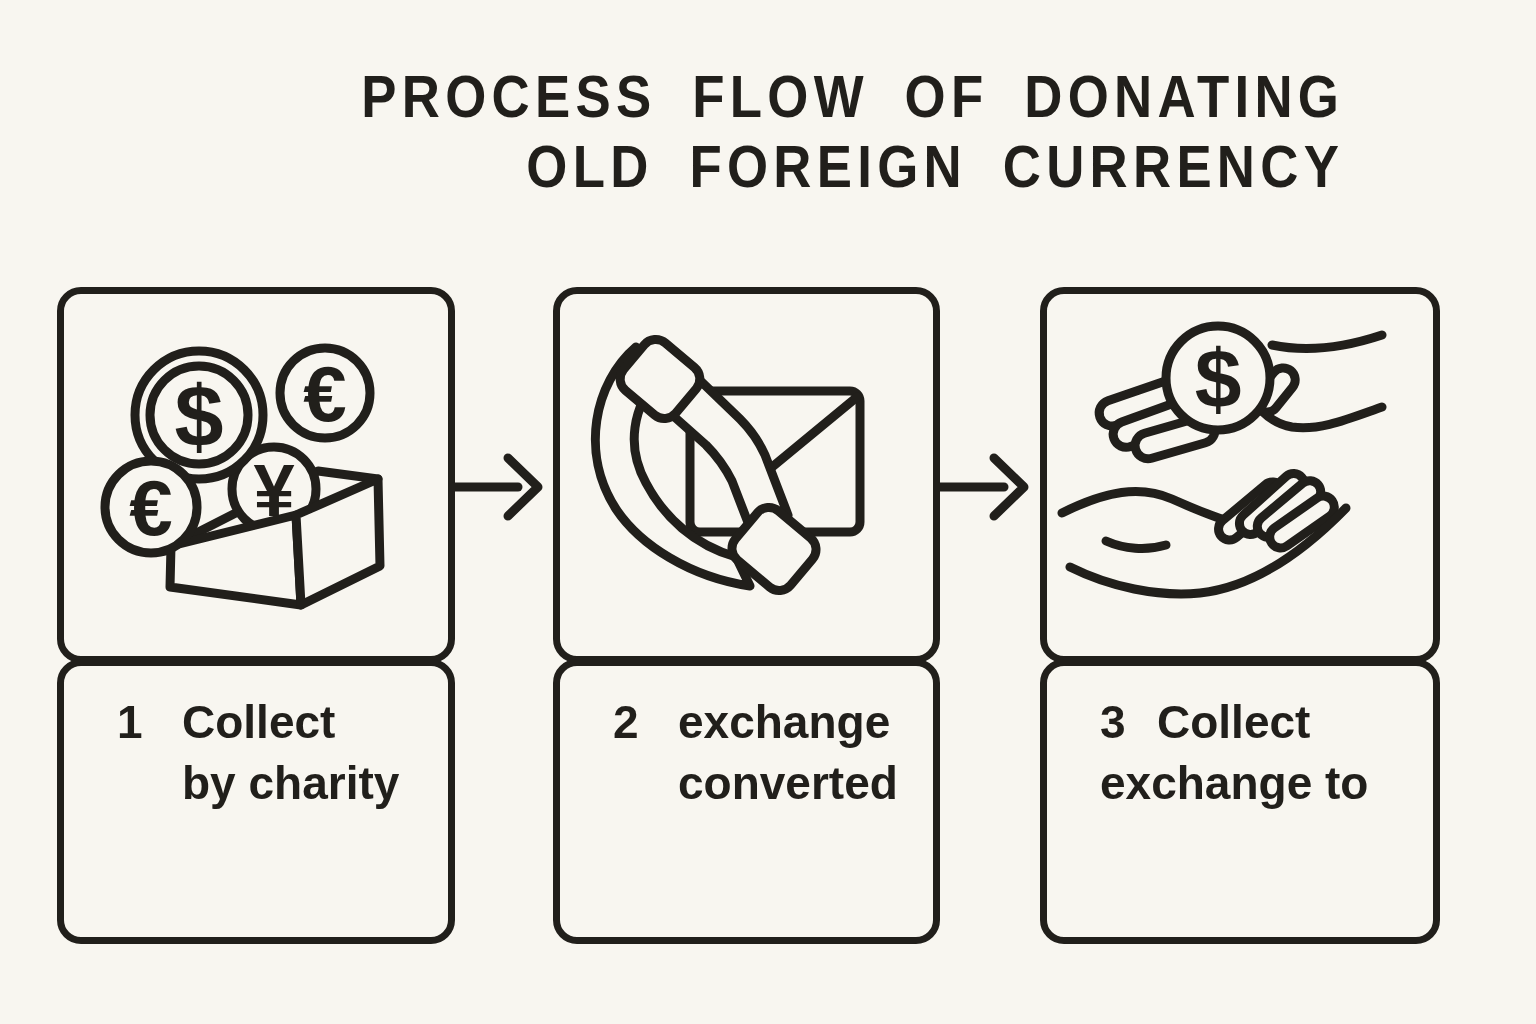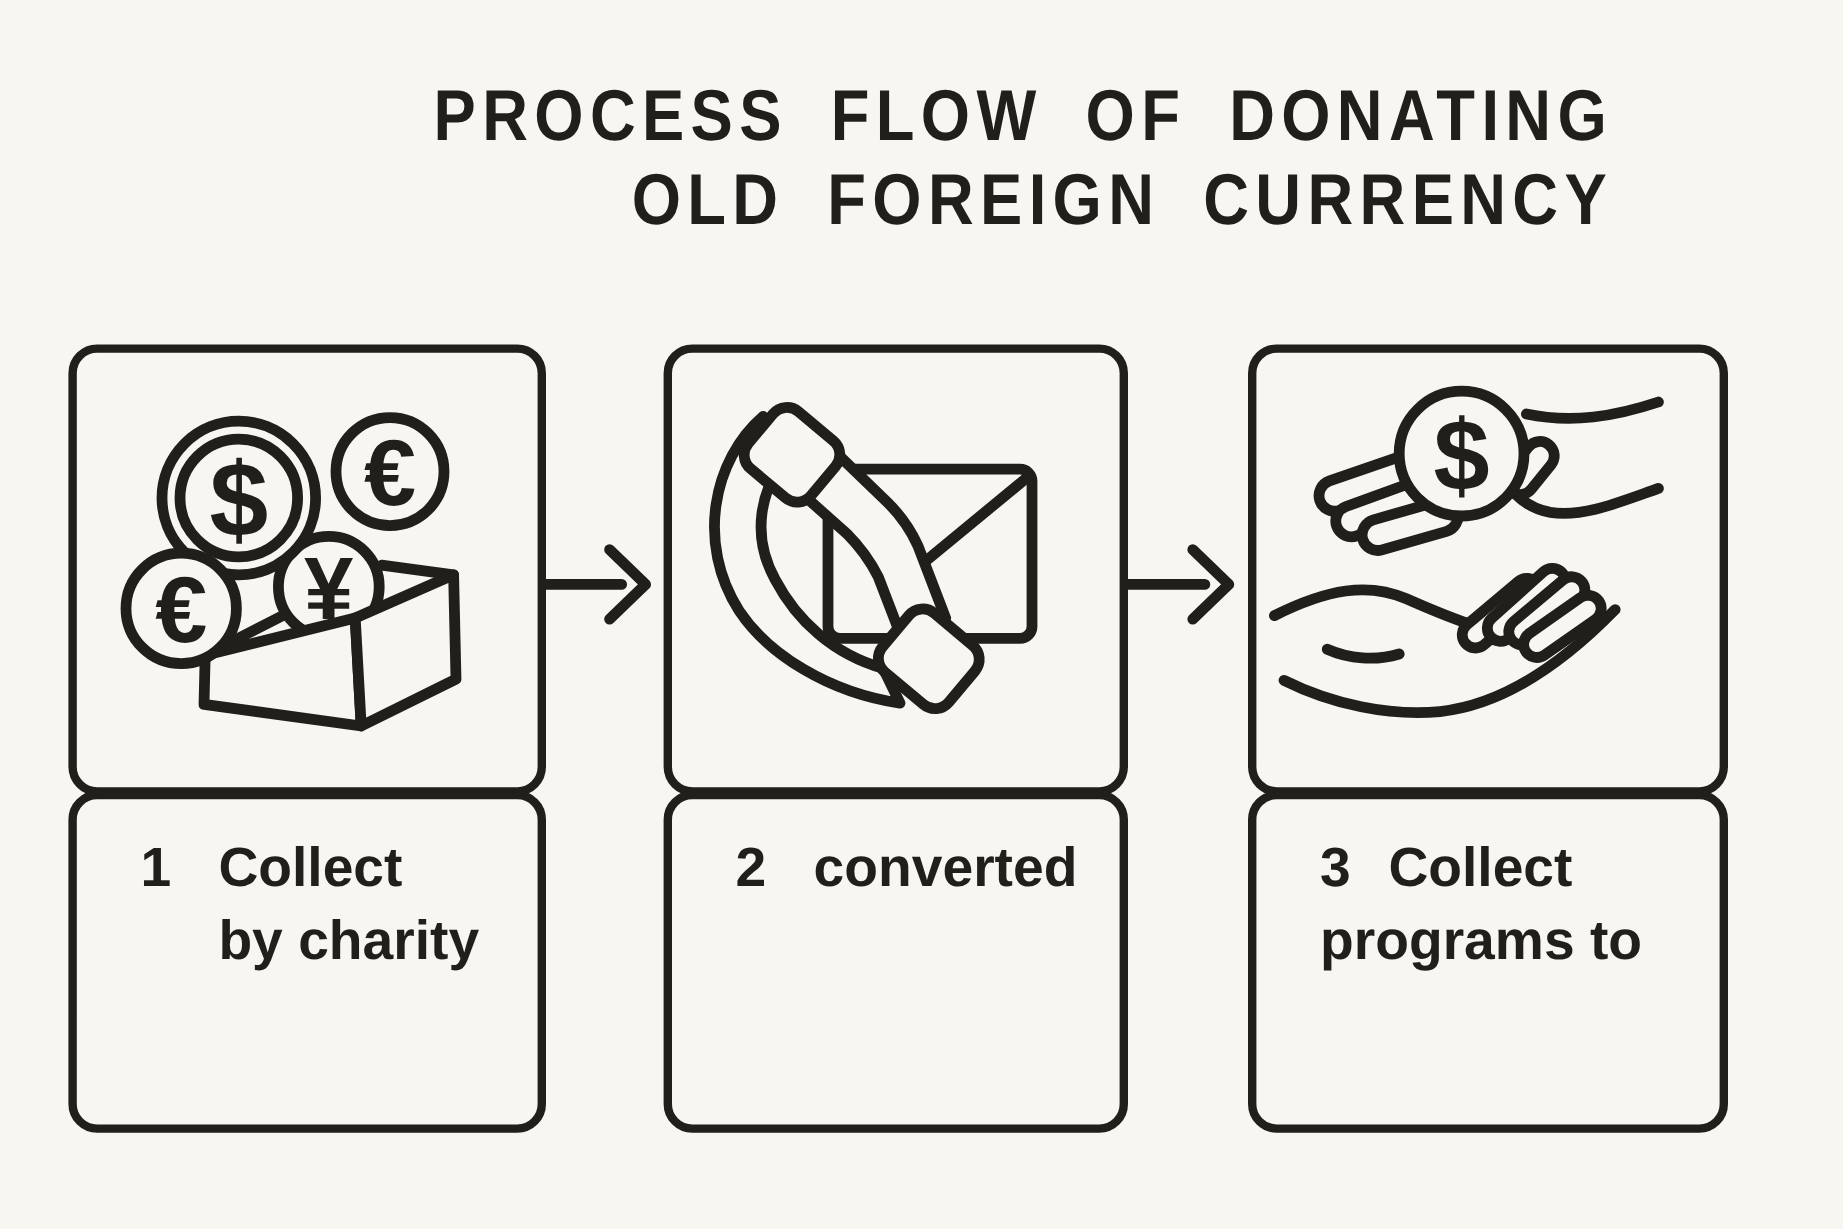--- a/index.html
+++ b/index.html
@@ -140,20 +140,21 @@
 
       <rect class="fl" x="-34" y="-31" width="68" height="62" rx="15" transform="translate(100,74) rotate(40)"></rect>
 
       <rect class="fl" x="-36" y="-32" width="72" height="64" rx="15" transform="translate(214,244) rotate(40)"></rect>
     </svg>
   </div>
   <div class="text-box">
     <div class="cap-row">
       <span class="step-num">2</span>
       <div class="step-lines">
+        <div>exchange</div>
         <div><span class="overflow-mask">converted</span></div>
       </div>
     </div>
   </div>
 </div>
 
 <div class="arrow a2">
   <svg width="92" height="70" viewBox="0 0 92 70">
     <path class="ln" d="M 2 35 L 66 35"></path>
     <path class="ln" d="M 56 6 L 86 35 L 56 64"></path>
@@ -181,16 +182,16 @@
       <rect class="fl" x="-37" y="-11" width="74" height="22" rx="11" transform="translate(254,217) rotate(-35)"></rect>
       <path class="ln" d="M 118 240 C 98 246 76 244 58 236"></path>
       <path class="ln" d="M 22 262 C 62 282 110 292 152 288 C 208 282 258 244 298 203"></path>
     </svg>
   </div>
   <div class="text-box">
     <div>
       <div>
         <span class="num-inline">3</span><span>Collect</span>
       </div>
-      <div>programs to</div>
+      <div>exchange to</div>
     </div>
   </div>
 </div>
 
 </body></html>

